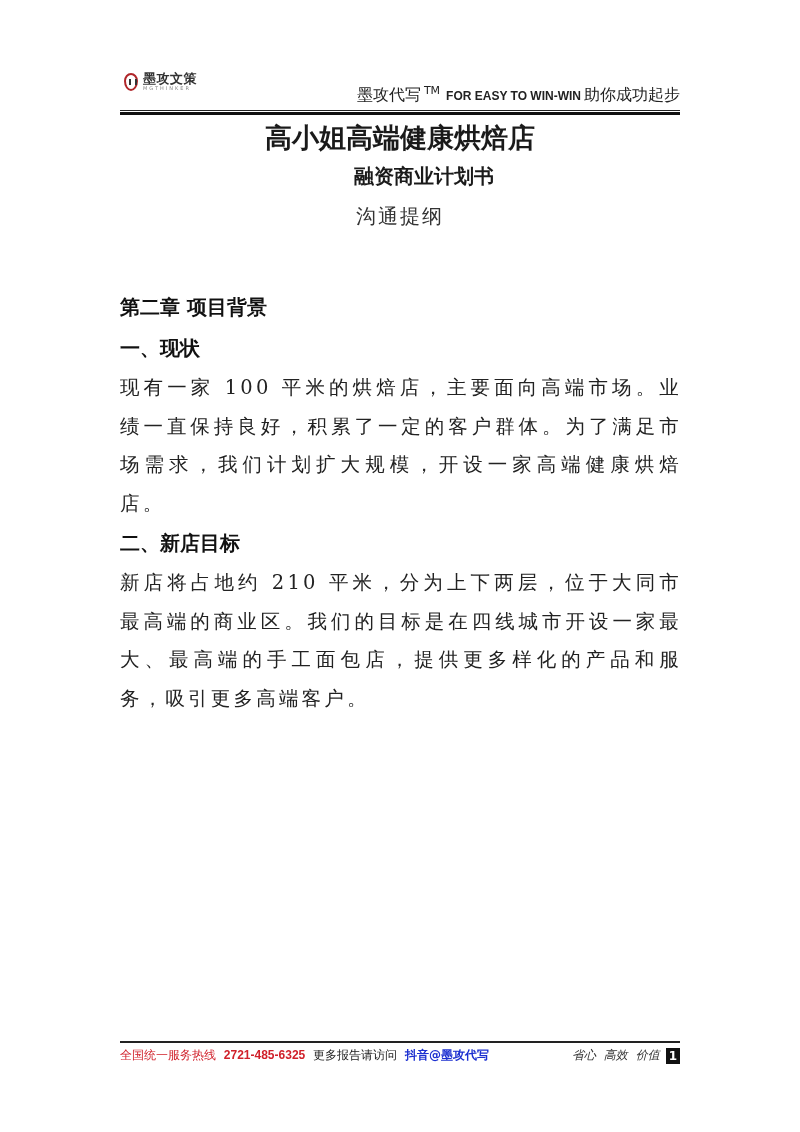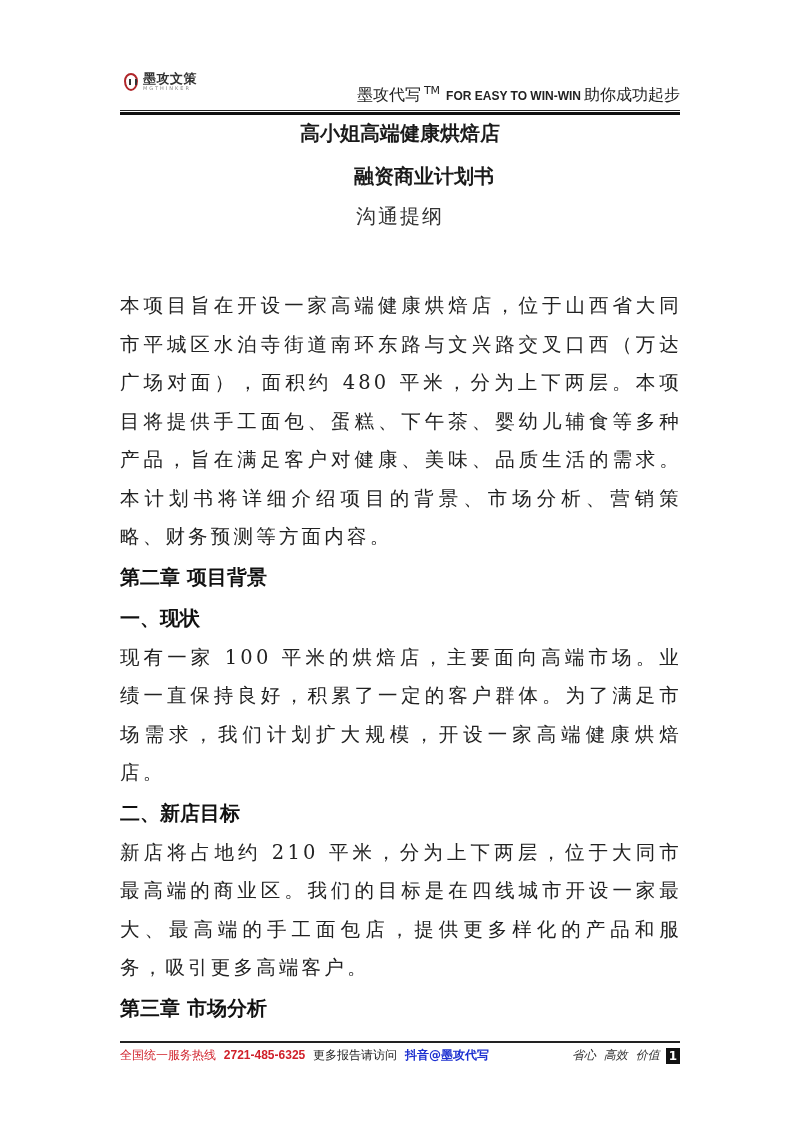--- a/index.html
+++ b/index.html
@@ -17,21 +17,21 @@
     .logo-cn { font-size: 13px; font-weight: bold; color: #333; letter-spacing: 0.5px; }
     .logo-en { font-size: 5px; color: #888; letter-spacing: 2px; margin-top: 1px; }
     .slogan { position: absolute; right: 0; top: 12px; font-size: 16px; color: #222; white-space: nowrap; }
     .slogan .tm { font-size: 11px; vertical-align: super; margin: 0 3px; }
     .slogan .en { font-family: "Liberation Sans", sans-serif; font-weight: bold; font-size: 12px; margin: 0 3px; }
     .rule-thin { position: absolute; left: 120px; top: 110px; width: 560px; height: 1px; background: #222; }
     .rule-thick { position: absolute; left: 120px; top: 112px; width: 560px; height: 3px; background: #111; }
 
     
     .title { position: absolute; left: 0; width: 800px; text-align: center; }
-    .t1 { top: 120px; font-size: 20px; font-weight: bold; }
+    .t1 { top: 120px; font-size: 27px; font-weight: bold; }
     .t2 { top: 163px; font-size: 20px; font-weight: bold; padding-left: 24px; }
     .t3 { top: 203px; font-size: 20px; font-family: "DejaVu Serif", serif; color: #333; letter-spacing: 2px; }
 
     
     .content { position: absolute; left: 120px; top: 287px; width: 562px; }
     .h { font-size: 20px; font-weight: bold; height: 37px; line-height: 32px; color: #111; }
     .p { font-size: 19.5px; line-height: 38.5px; letter-spacing: 3.2px; text-align: justify; color: #222;
          font-family: "DejaVu Serif", serif; }
     .gap-h { height: 4px; }
 
@@ -64,31 +64,29 @@
     </div>
   </div>
   <div class="rule-thin"></div>
   <div class="rule-thick"></div>
 
   <div class="title t1">高小姐高端健康烘焙店</div>
   <div class="title t2">融资商业计划书</div>
   <div class="title t3">沟通提纲</div>
 
   <div class="content">
-    <div class="p">本项目旨在开设一家高端健康烘焙店，位于山西省大同市平城区水泊寺街道南环东路与文兴路交叉口西（万达广场对面），面积约 480 平米，分为上下两层。本项目将提供手工面包、蛋糕、下午茶、婴幼儿辅食等多种产品，旨在满足客户对健康、美味、品质生活的需求。本计划书将详细介绍项目的背景、市场分析、营销策略、财务预测等方面内容。</div>
     <div class="gap-h"></div>
     <div class="h">第二章  项目背景</div>
     <div class="gap-h"></div>
     <div class="h">一、现状</div>
     <div class="p">现有一家 100 平米的烘焙店，主要面向高端市场。业绩一直保持良好，积累了一定的客户群体。为了满足市场需求，我们计划扩大规模，开设一家高端健康烘焙店。</div>
     <div class="gap-h"></div>
     <div class="h">二、新店目标</div>
     <div class="p">新店将占地约 210 平米，分为上下两层，位于大同市最高端的商业区。我们的目标是在四线城市开设一家最大、最高端的手工面包店，提供更多样化的产品和服务，吸引更多高端客户。</div>
     <div class="gap-h"></div>
-    <div class="h">第三章  市场分析</div>
   </div>
 
   <div class="footer-rule"></div>
   <div class="footer">
     <span class="f-red">全国统一服务热线</span>
     <span class="f-num">2721-485-6325</span>
     <span class="f-black">更多报告请访问</span>
     <span class="f-blue">抖音@墨攻代写</span>
     <div class="f-right">
       <span class="motto">省心 高效 价值</span>

